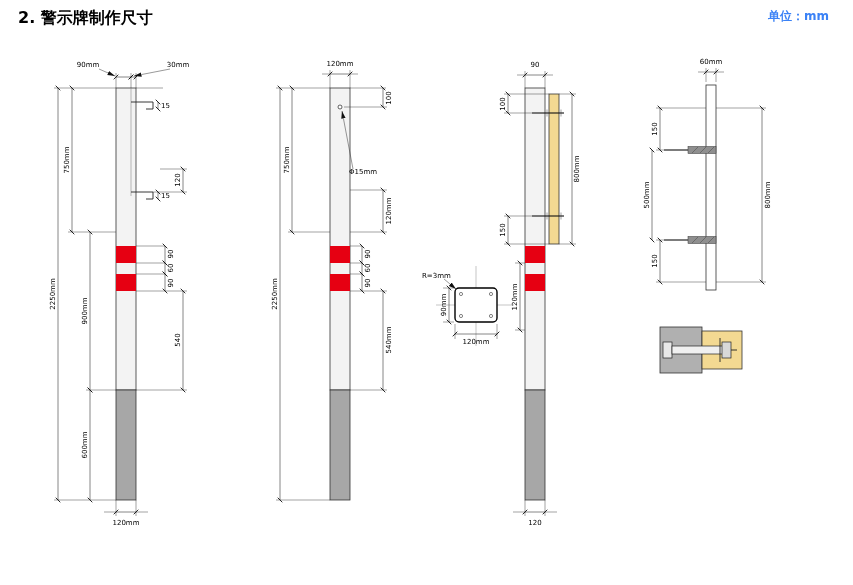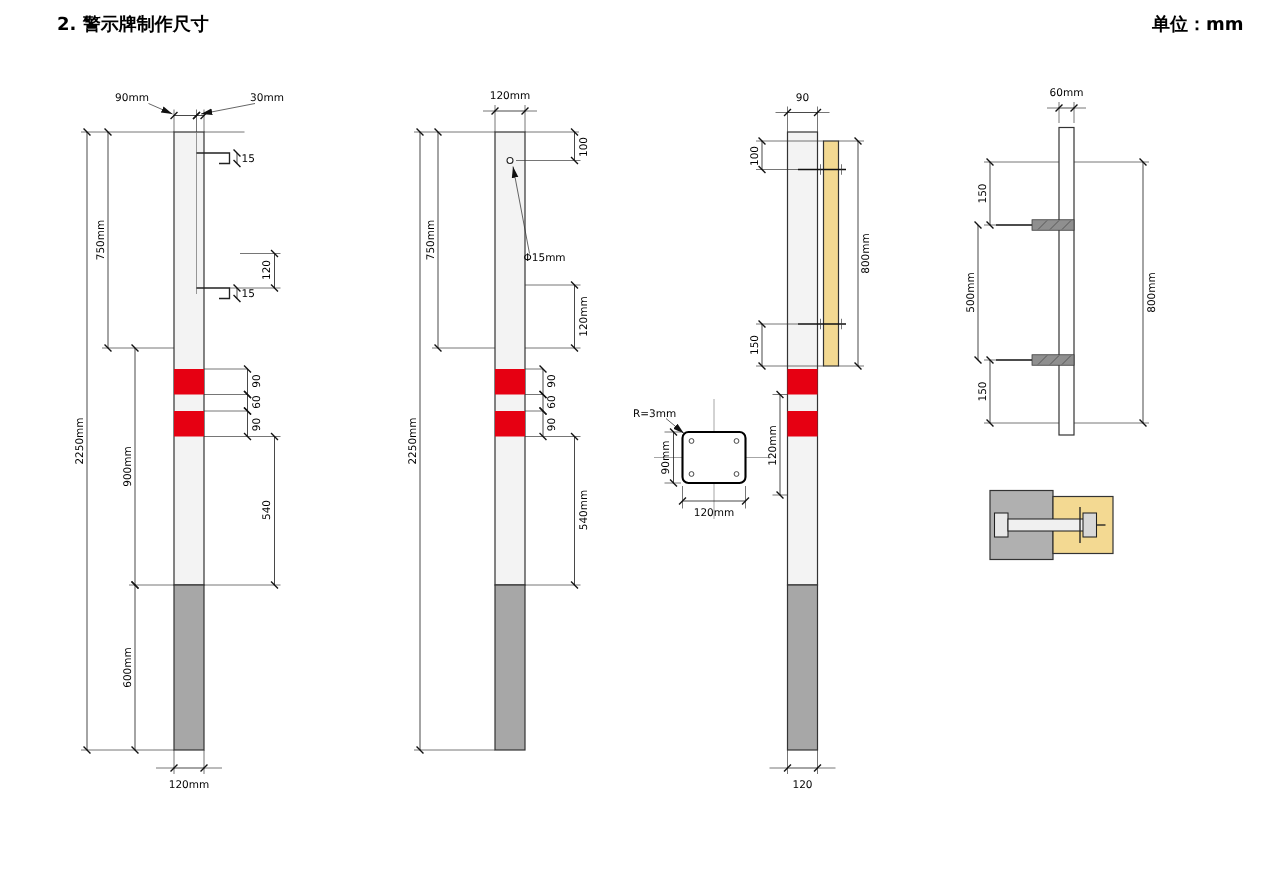--- a/index.html
+++ b/index.html
@@ -1,19 +1,19 @@
 <!DOCTYPE html>
 <html><head>
 <meta charset="utf-8">
 <style>
   html,body{margin:0;padding:0;background:#fff;}
   body{width:853px;height:585px;position:relative;overflow:hidden;
        font-family:"DejaVu Sans","Liberation Sans",sans-serif;}
-  .hdr-title{position:absolute;left:18px;top:8px;font-size:12px;font-weight:bold;color:#000;margin-left:20px;}
-  .hdr-unit{position:absolute;right:24px;top:8px;font-size:12px;font-weight:bold;color:#000000;}
+  .hdr-title{position:absolute;left:18px;top:8px;font-size:16px;font-weight:bold;color:#000;}
+  .hdr-unit{position:absolute;right:24px;top:8px;font-size:12px;font-weight:bold;color:#3b82f6;}
   svg{position:absolute;left:0;top:0;}
   .ext{stroke:#333;stroke-width:.45;fill:none;}
   .dim{stroke:#222;stroke-width:.55;fill:none;
        marker-start:url(#tk);marker-end:url(#tk);}
   .ldr{stroke:#333;stroke-width:.5;fill:none;marker-end:url(#ar);}
   .cl{stroke:#888;stroke-width:.5;fill:none;}
   .ol{stroke:#333;stroke-width:.8;}
   .bolt{stroke:#111;stroke-width:1.1;fill:none;}
   .t{font-family:"DejaVu Sans",sans-serif;font-size:7px;fill:#000;}
 </style>

